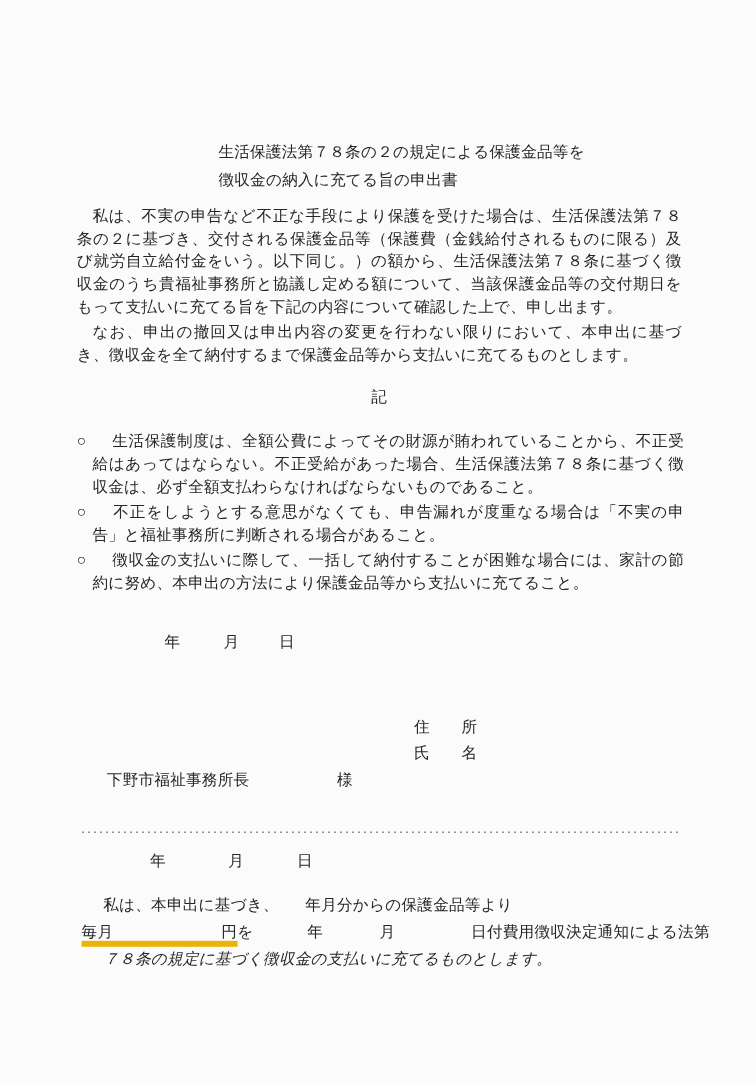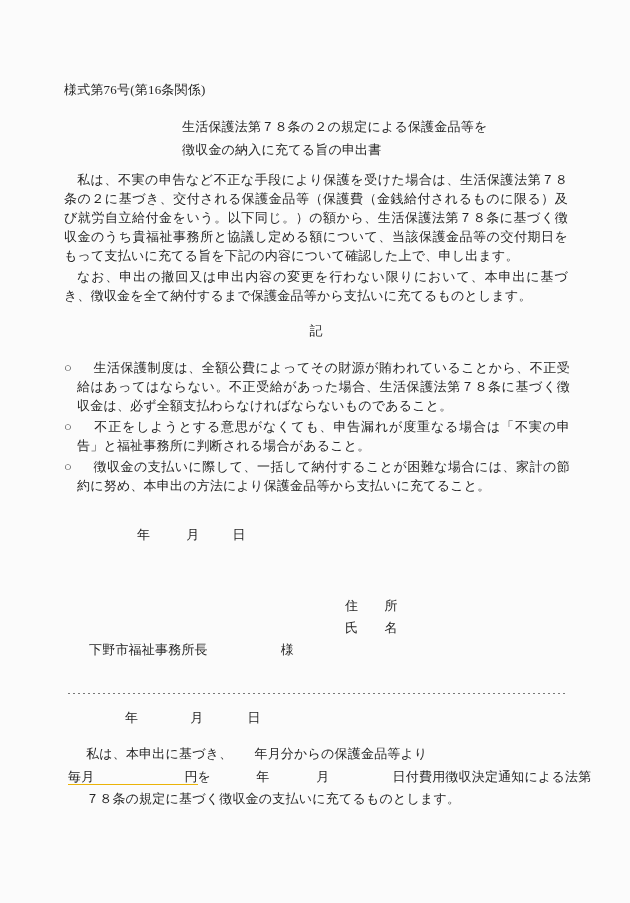--- a/index.html
+++ b/index.html
@@ -48,34 +48,33 @@
 
   .date-row-2    { top: 708px; left: 125px; }
   .date-row-2 .m { margin-left: 52px; }
   .date-row-2 .d { margin-left: 44px; }
 
   .lower-line-1       { top: 744px; left: 86px; }
   .lower-line-1 .y    { margin-left: 22px; }
   .lower-line-1 .rest { }
 
   .lower-line-2         { top: 767px; left: 68px; }
-  .underlined           { border-bottom: 1px solid #eab308; }
+  .underlined           { border-bottom: 5px solid #eab308; }
   .amount-blank         { display: inline-block; width: 90px; height: 1em; }
   .lower-line-2 .y      { margin-left: 45px; }
   .lower-line-2 .m      { margin-left: 47px; }
   .lower-line-2 .suffix { margin-left: 63px; }
 
-  .lower-line-3  { top: 789px; left: 86px; }
+  .lower-line-3  { top: 789px; left: 86px; font-style: italic; }
 </style>
 </head>
 <body>
 
 <div class="page">
 
-  <div class="abs form-number">様式第76号(第16条関係)</div>
 
   <div class="abs title-block">
     <div>生活保護法第７８条の２の規定による保護金品等を</div>
     <div>徴収金の納入に充てる旨の申出書</div>
   </div>
 
   <div class="abs para-block">
     <p class="para">私は、不実の申告など不正な手段により保護を受けた場合は、生活保護法第７８条の２に基づき、交付される保護金品等（保護費（金銭給付されるものに限る）及び就労自立給付金をいう。以下同じ。）の額から、生活保護法第７８条に基づく徴収金のうち貴福祉事務所と協議し定める額について、当該保護金品等の交付期日をもって支払いに充てる旨を下記の内容について確認した上で、申し出ます。</p>
     <p class="para">なお、申出の撤回又は申出内容の変更を行わない限りにおいて、本申出に基づき、徴収金を全て納付するまで保護金品等から支払いに充てるものとします。</p>
   </div>

